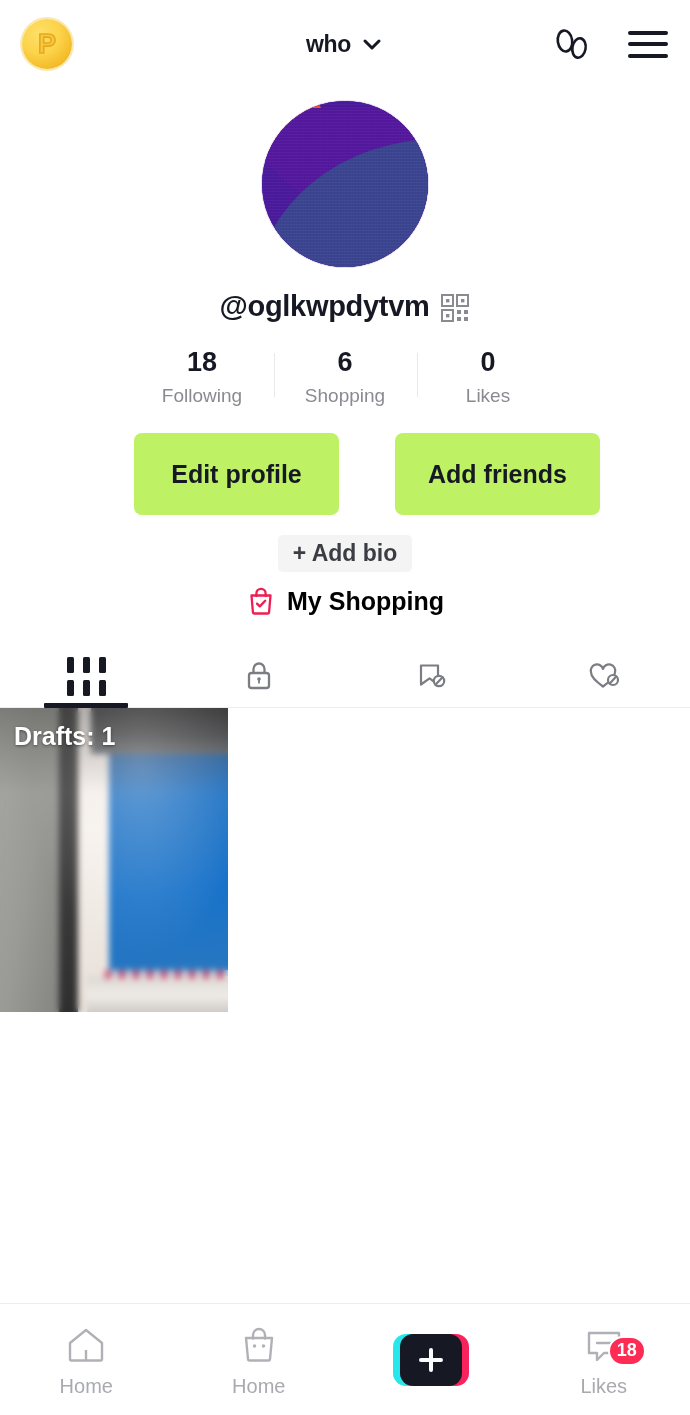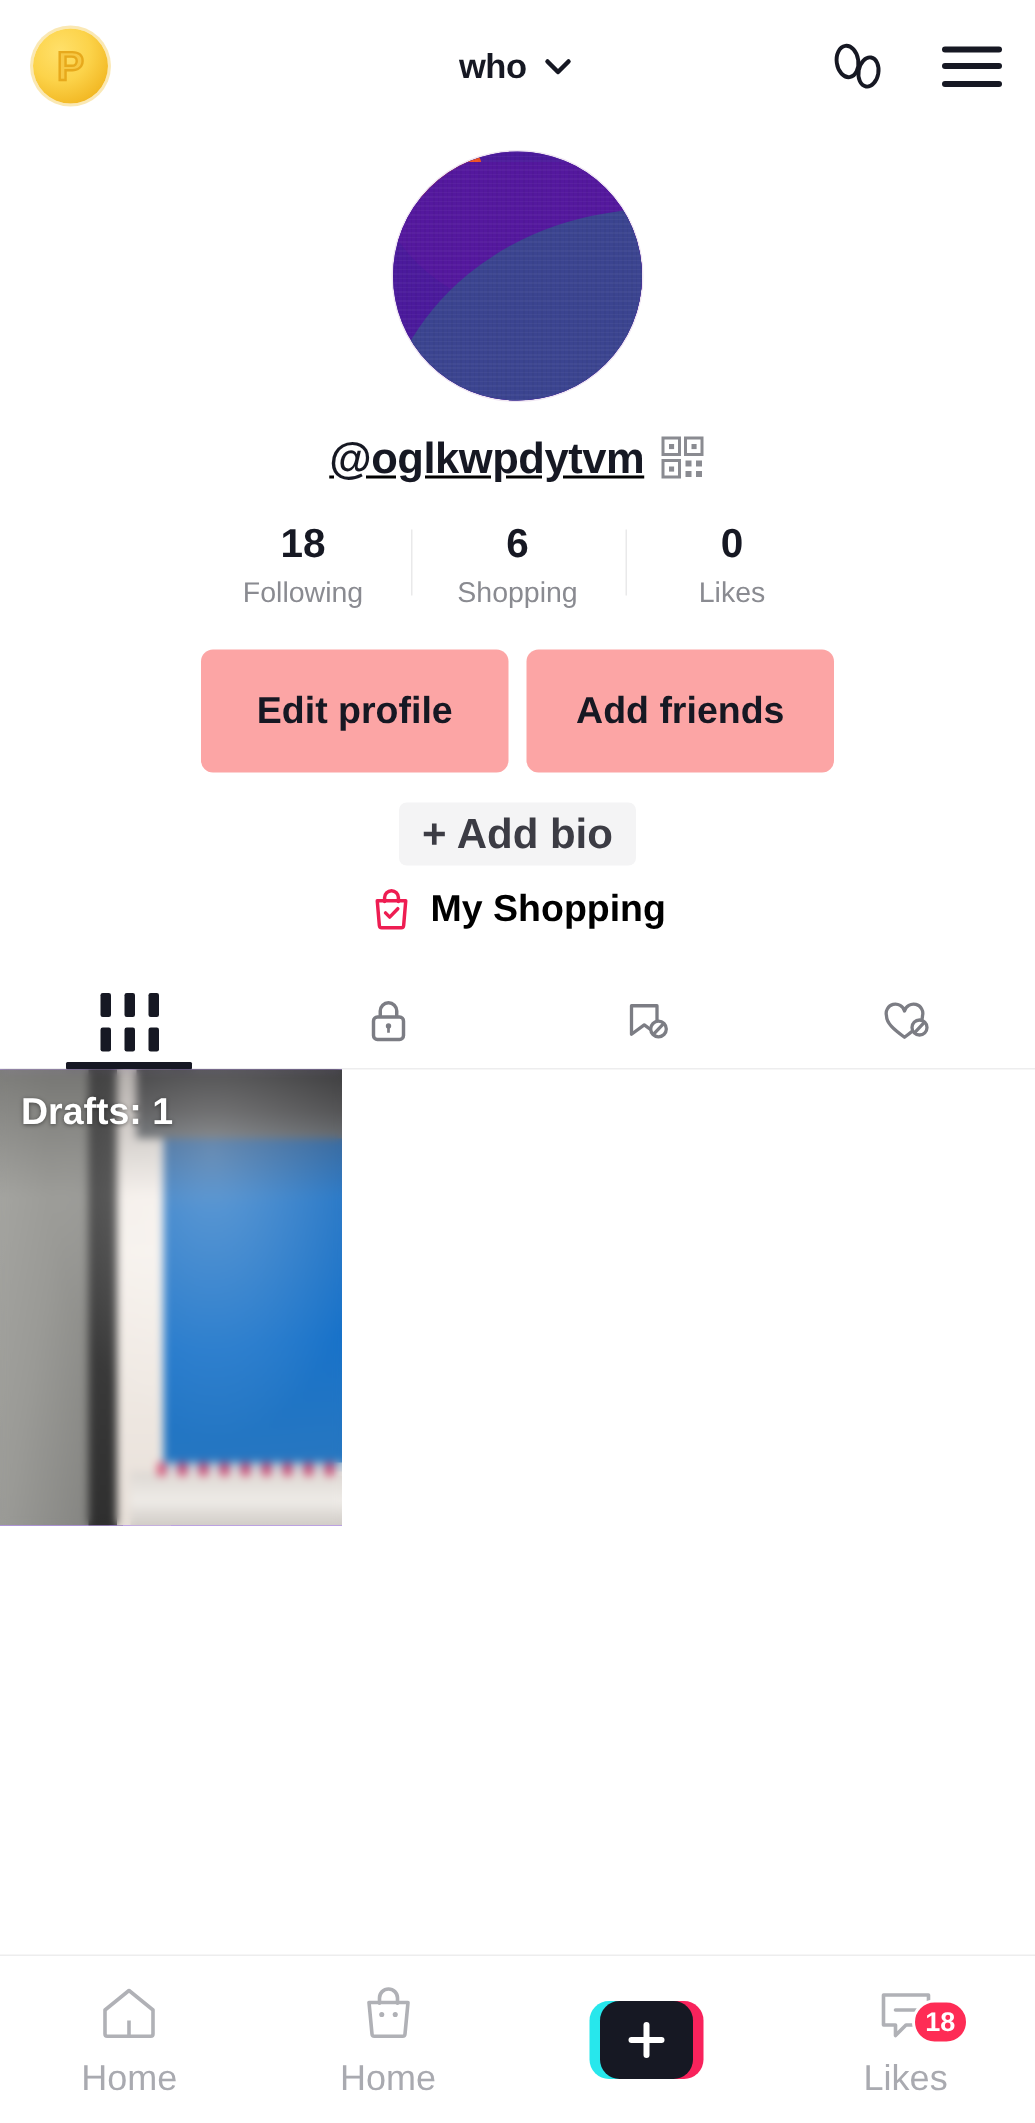--- a/index.html
+++ b/index.html
@@ -82,21 +82,21 @@
     transform:rotate(-9deg);
   }
   .av-noise {
     position:absolute; inset:0;
     background-image:repeating-linear-gradient(0deg, rgba(255,255,255,0.035) 0 1px, transparent 1px 3px),
                      repeating-linear-gradient(90deg, rgba(0,0,0,0.035) 0 1px, transparent 1px 3px);
   }
 
   .username-row {
     margin-top:22px;
-    display:flex; align-items:flex-start; justify-content:center; gap:11px;text-decoration:underline;
+    display:flex; align-items:flex-end; justify-content:center; gap:11px;
   }
   .username { font-size:29px; font-weight:bold; color:#161823; letter-spacing:-0.3px; }
 
   .stats {
     margin-top:24px;
     display:flex; align-items:center; justify-content:center;
   }
   .stat { width:143px; text-align:center; position:relative; }
   .stat + .stat::before {
     content:""; position:absolute; left:0; top:6px;
@@ -104,33 +104,34 @@
   }
   .stat-num { font-size:27px; font-weight:bold; color:#161823; line-height:1.15; }
   .stat-label { font-size:19px; color:#8a8b91; margin-top:7px; }
 
   .actions {
     margin-top:26px;
     display:flex; justify-content:center; gap:12px;
   }
   .act-btn {
     width:205px; height:82px;
-    background:#fca5a5; border:none; border-radius:8px;
+    background:#bef264; border:none; border-radius:8px;
     font-family:"Liberation Sans", sans-serif;
     font-size:25px; font-weight:bold; color:#161823;
     display:flex; align-items:center; justify-content:center;
     cursor:pointer;
+    margin-left:44px;
   }
 
   .bio-row { margin-top:20px; display:flex; justify-content:center; }
   .bio-btn {
     background:#f4f4f5; border:none; border-radius:5px;
     padding:5px 15px;
     font-family:"Liberation Sans", sans-serif;
-    font-size:28px; font-weight:bold; color:#3c3c44;
+    font-size:23px; font-weight:bold; color:#3c3c44;
     cursor:pointer;
   }
 
   .shop-row {
     margin-top:14px;
     display:flex; align-items:center; justify-content:center; gap:11px;
     cursor:pointer;
   }
   .shop-text { font-size:25px; font-weight:bold; color:#000000; }
 
@@ -193,21 +194,21 @@
     flex:0 0 112px; height:112px;
     border-top:1px solid #ededee;
     background:#ffffff;
     display:flex; align-items:center;
   }
   .nav-item {
     flex:1; height:100%;
     display:flex; flex-direction:column; align-items:center; justify-content:center;
     gap:7px; cursor:pointer; position:relative;
   }
-  .nav-label { font-size:24px; color:#a9aab0; }
+  .nav-label { font-size:20px; color:#a9aab0; }
   .nav-item.active .nav-label { color:#161823; font-weight:bold; }
   .create-btn {
     position:relative; width:76px; height:52px;
     display:flex; align-items:center; justify-content:center;
   }
   .create-cyan { position:absolute; left:0; top:0; width:62px; height:52px;
     background:#27e7ec; border-radius:13px; }
   .create-pink { position:absolute; right:0; top:0; width:62px; height:52px;
     background:#f8235c; border-radius:13px; }
   .create-core { position:absolute; left:7px; top:0; width:62px; height:52px;

